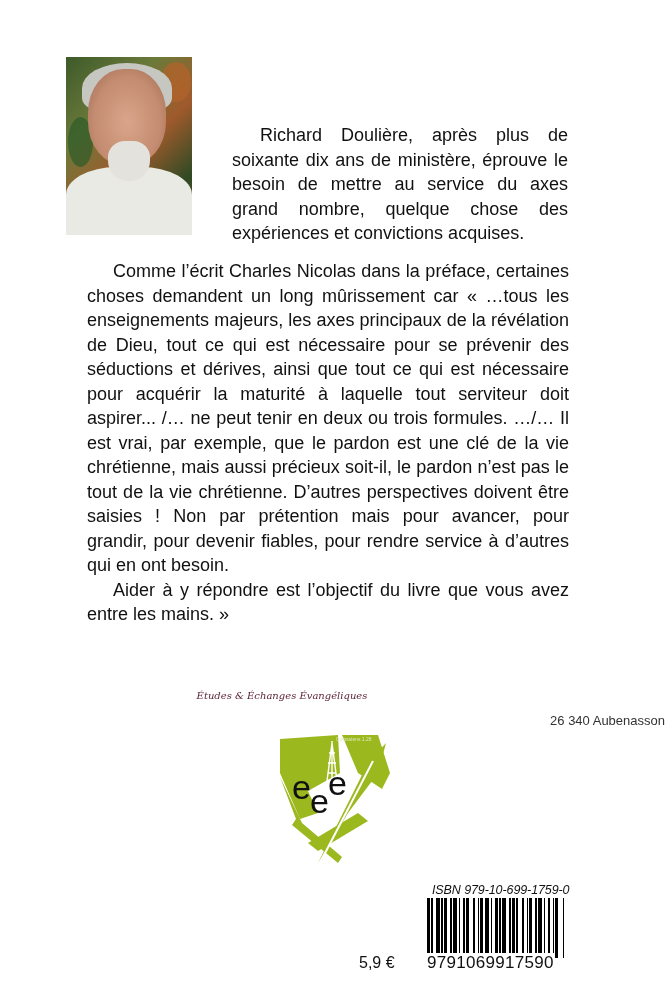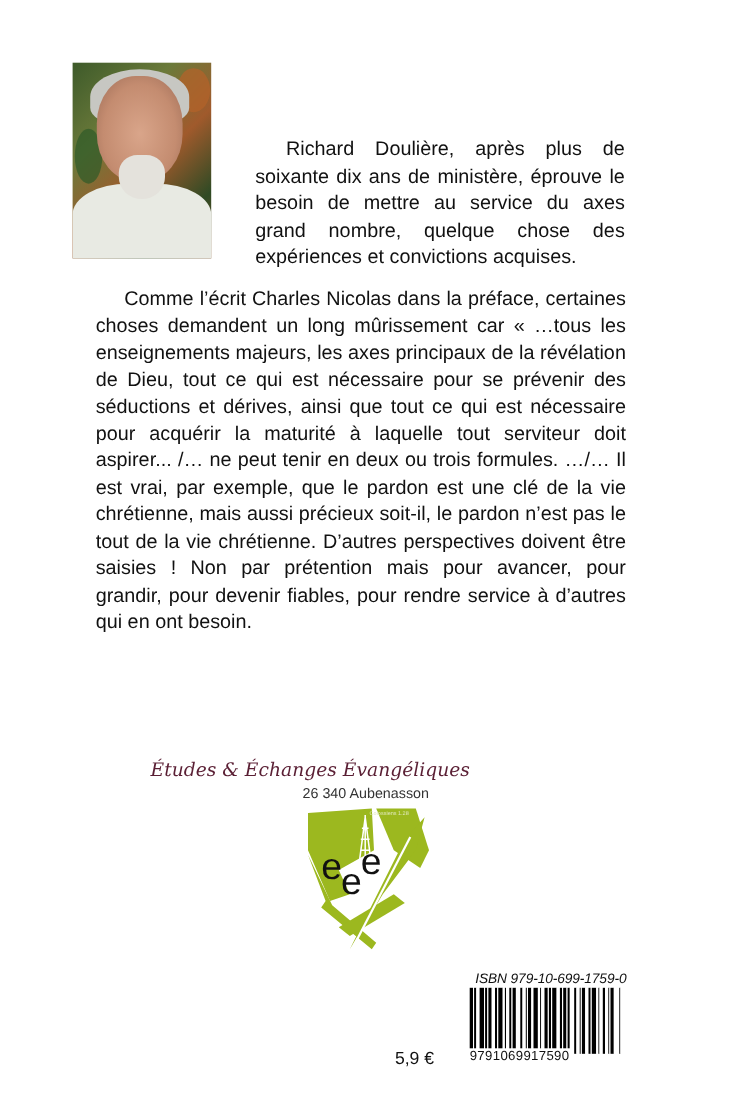--- a/index.html
+++ b/index.html
@@ -38,37 +38,37 @@
     font-size: 18px; line-height: 24.5px; text-align: justify; text-indent: 28px;
     margin: 0;
   }
   .body-text {
     position: absolute; left: 87px; top: 259px; width: 482px;
     font-size: 18px; line-height: 24.5px;
   }
   .body-text p { margin: 0; text-align: justify; text-indent: 26px; }
   .publisher {
     position: absolute; left: 0; top: 690px; width: 564px; text-align: center;
-    font-family: "DejaVu Serif", serif; font-style: italic; font-size: 17px; color: #5a1f34;
+    font-family: "DejaVu Serif", serif; font-style: italic; font-size: 10px; color: #5a1f34;
   }
   .address {
-    position: absolute; left: 0; top: 713px; width: 665px; text-align: center;
+    position: absolute; left: 0; top: 713px; width: 665px; text-align: right;
     font-size: 13px; color: #333;
   }
   .logo { position: absolute; left: 278px; top: 733px; width: 115px; height: 135px; }
   .isbn-label {
     position: absolute; left: 432px; top: 883px; font-size: 12.5px; color: #111; letter-spacing: -0.1px; font-style: italic;
   }
   .barcode {
     position: absolute; left: 427px; top: 898px; width: 188px; height: 60px;
     display: flex; align-items: stretch;
   }
   .barcode span { display: block; height: 100%; }
   .bar-digits {
-    position: absolute; left: 426px; top: 953px; font-size: 12px; letter-spacing: 0.3px;
+    position: absolute; left: 426px; top: 953px; font-size: 17px; letter-spacing: 0.3px;
     background: #fff; padding: 0 1px;
   }
   .price {
     position: absolute; left: 359px; top: 954px; font-size: 16px;
   }
 </style>
 </head>
 <body>
 
 <div class="photo">
@@ -77,20 +77,21 @@
   <div class="sweater"></div>
   <div class="hair"></div>
   <div class="head"></div>
   <div class="beard"></div>
 </div>
 
 <p class="intro">Richard Doulière, après plus de soixante dix ans de ministère, éprouve le besoin de mettre au service du axes grand nombre, quelque chose des expériences et convictions acquises.</p>
 
 <div class="body-text">
   <p>Comme l’écrit Charles Nicolas dans la préface, certaines choses demandent un long mûrissement car « …tous les enseignements majeurs, les axes principaux de la révélation de Dieu, tout ce qui est nécessaire pour se prévenir des séductions et dérives, ainsi que tout ce qui est nécessaire pour acquérir la maturité à laquelle tout serviteur doit aspirer... /… ne peut tenir en deux ou trois formules. …/… Il est vrai, par exemple, que le pardon est une clé de la vie chrétienne, mais aussi précieux soit-il, le pardon n’est pas le tout de la vie chrétienne. D’autres perspectives doivent être saisies ! Non par prétention mais pour avancer, pour grandir, pour devenir fiables, pour rendre service à d’autres qui en ont besoin.</p>
+  <p>Aider à y répondre est l’objectif du livre que vous avez entre les mains. »</p>
 </div>
 
 <div class="publisher">Études &amp; Échanges Évangéliques</div>
 <div class="address">26 340 Aubenasson</div>
 
 <svg class="logo" viewBox="0 0 115 135">
 
   <path d="M2 6 L60 2 L62 40 L30 58 L40 80 L22 86 L2 40 Z" fill="#9cb81f"></path>
   <path d="M64 2 L100 2 L112 40 L104 56 L80 40 Z" fill="#9cb81f"></path>
   <path d="M2 44 L18 86 L14 92 L60 130 L64 124 L24 90 Z" fill="#9cb81f"></path>

